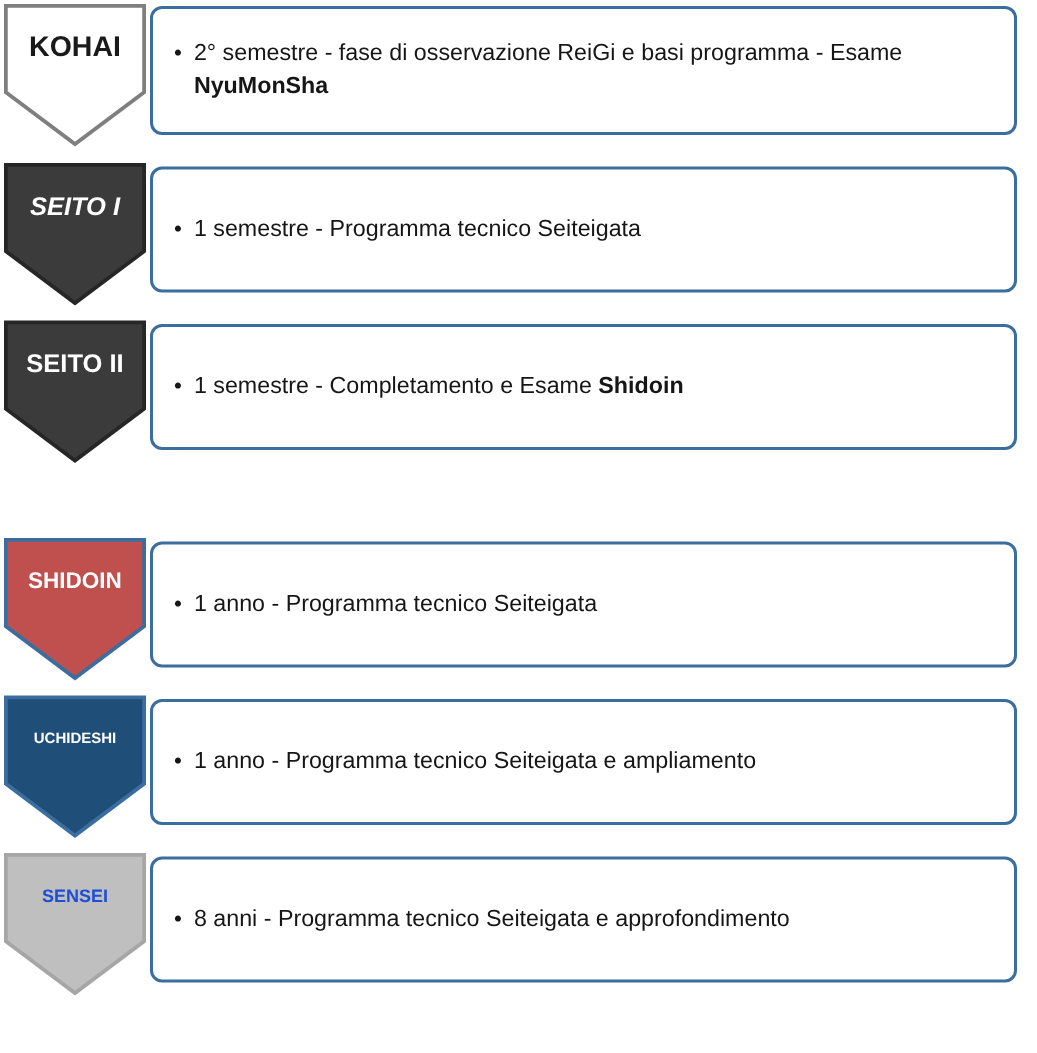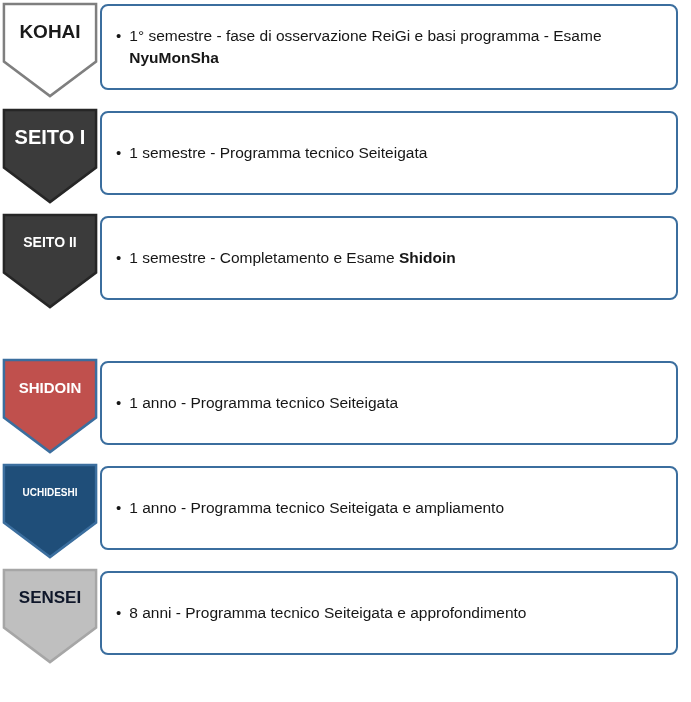--- a/index.html
+++ b/index.html
@@ -83,40 +83,40 @@
 <div id="diagram">
     <div class="chev-wrap" style="position: absolute; left: 2px; top: 2px; height: 96px;">
       <svg viewBox="0 0 100 100" preserveAspectRatio="none">
         <polygon points="2,2 98,2 98,62 50,98 2,62" fill="#ffffff" stroke="#7f7f7f" stroke-width="2.5" vector-effect="non-scaling-stroke"></polygon>
       </svg>
       <div class="chev-text" style="color: rgb(26, 26, 26); font-size: 19px;">KOHAI</div>
     </div>
     <div class="callout" style="position: absolute; left: 100px; width: 578px; top: 4px; height: 86px;">
       <div class="bullet-line">
         <span class="bullet">•</span>
-        <span class="txt"><span>1° semestre - fase di osservazione ReiGi e basi programma - Esame </span><span class="b">NyuMonSha</span></span>
+        <span class="txt"><span>2° semestre - fase di osservazione ReiGi e basi programma - Esame </span><span class="b">NyuMonSha</span></span>
       </div>
     </div>
     <div class="chev-wrap" style="position: absolute; left: 2px; top: 108px; height: 96px;">
       <svg viewBox="0 0 100 100" preserveAspectRatio="none">
         <polygon points="2,2 98,2 98,62 50,98 2,62" fill="#3b3b3b" stroke="#262626" stroke-width="2.5" vector-effect="non-scaling-stroke"></polygon>
       </svg>
-      <div class="chev-text" style="color: rgb(255, 255, 255); font-size: 20px;">SEITO I</div>
+      <div class="chev-text" style="color: rgb(255, 255, 255); font-size: 17px; font-style: italic;">SEITO I</div>
     </div>
     <div class="callout" style="position: absolute; left: 100px; width: 578px; top: 111px; height: 84px;">
       <div class="bullet-line">
         <span class="bullet">•</span>
         <span class="txt"><span>1 semestre - Programma tecnico Seiteigata</span></span>
       </div>
     </div>
     <div class="chev-wrap" style="position: absolute; left: 2px; top: 213px; height: 96px;">
       <svg viewBox="0 0 100 100" preserveAspectRatio="none">
         <polygon points="2,2 98,2 98,62 50,98 2,62" fill="#3b3b3b" stroke="#262626" stroke-width="2.5" vector-effect="non-scaling-stroke"></polygon>
       </svg>
-      <div class="chev-text" style="color: rgb(255, 255, 255); font-size: 14px;">SEITO II</div>
+      <div class="chev-text" style="color: rgb(255, 255, 255); font-size: 17px;">SEITO II</div>
     </div>
     <div class="callout" style="position: absolute; left: 100px; width: 578px; top: 216px; height: 84px;">
       <div class="bullet-line">
         <span class="bullet">•</span>
         <span class="txt"><span>1 semestre - Completamento e Esame </span><span class="b">Shidoin</span></span>
       </div>
     </div>
     <div class="chev-wrap" style="position: absolute; left: 2px; top: 358px; height: 96px;">
       <svg viewBox="0 0 100 100" preserveAspectRatio="none">
         <polygon points="2,2 98,2 98,62 50,98 2,62" fill="#c0504d" stroke="#3b6e9e" stroke-width="2.5" vector-effect="non-scaling-stroke"></polygon>
@@ -138,21 +138,21 @@
     <div class="callout" style="position: absolute; left: 100px; width: 578px; top: 466px; height: 84px;">
       <div class="bullet-line">
         <span class="bullet">•</span>
         <span class="txt"><span>1 anno - Programma tecnico Seiteigata e ampliamento</span></span>
       </div>
     </div>
     <div class="chev-wrap" style="position: absolute; left: 2px; top: 568px; height: 96px;">
       <svg viewBox="0 0 100 100" preserveAspectRatio="none">
         <polygon points="2,2 98,2 98,62 50,98 2,62" fill="#bfbfbf" stroke="#a6a6a6" stroke-width="2.5" vector-effect="non-scaling-stroke"></polygon>
       </svg>
-      <div class="chev-text" style="color: #0f172a; font-size: 17px;">SENSEI</div>
+      <div class="chev-text" style="color: #1d4ed8; font-size: 12px;">SENSEI</div>
     </div>
     <div class="callout" style="position: absolute; left: 100px; width: 578px; top: 571px; height: 84px;">
       <div class="bullet-line">
         <span class="bullet">•</span>
         <span class="txt"><span>8 anni - Programma tecnico Seiteigata e approfondimento</span></span>
       </div>
     </div>
   </div>
 
 </body></html>

